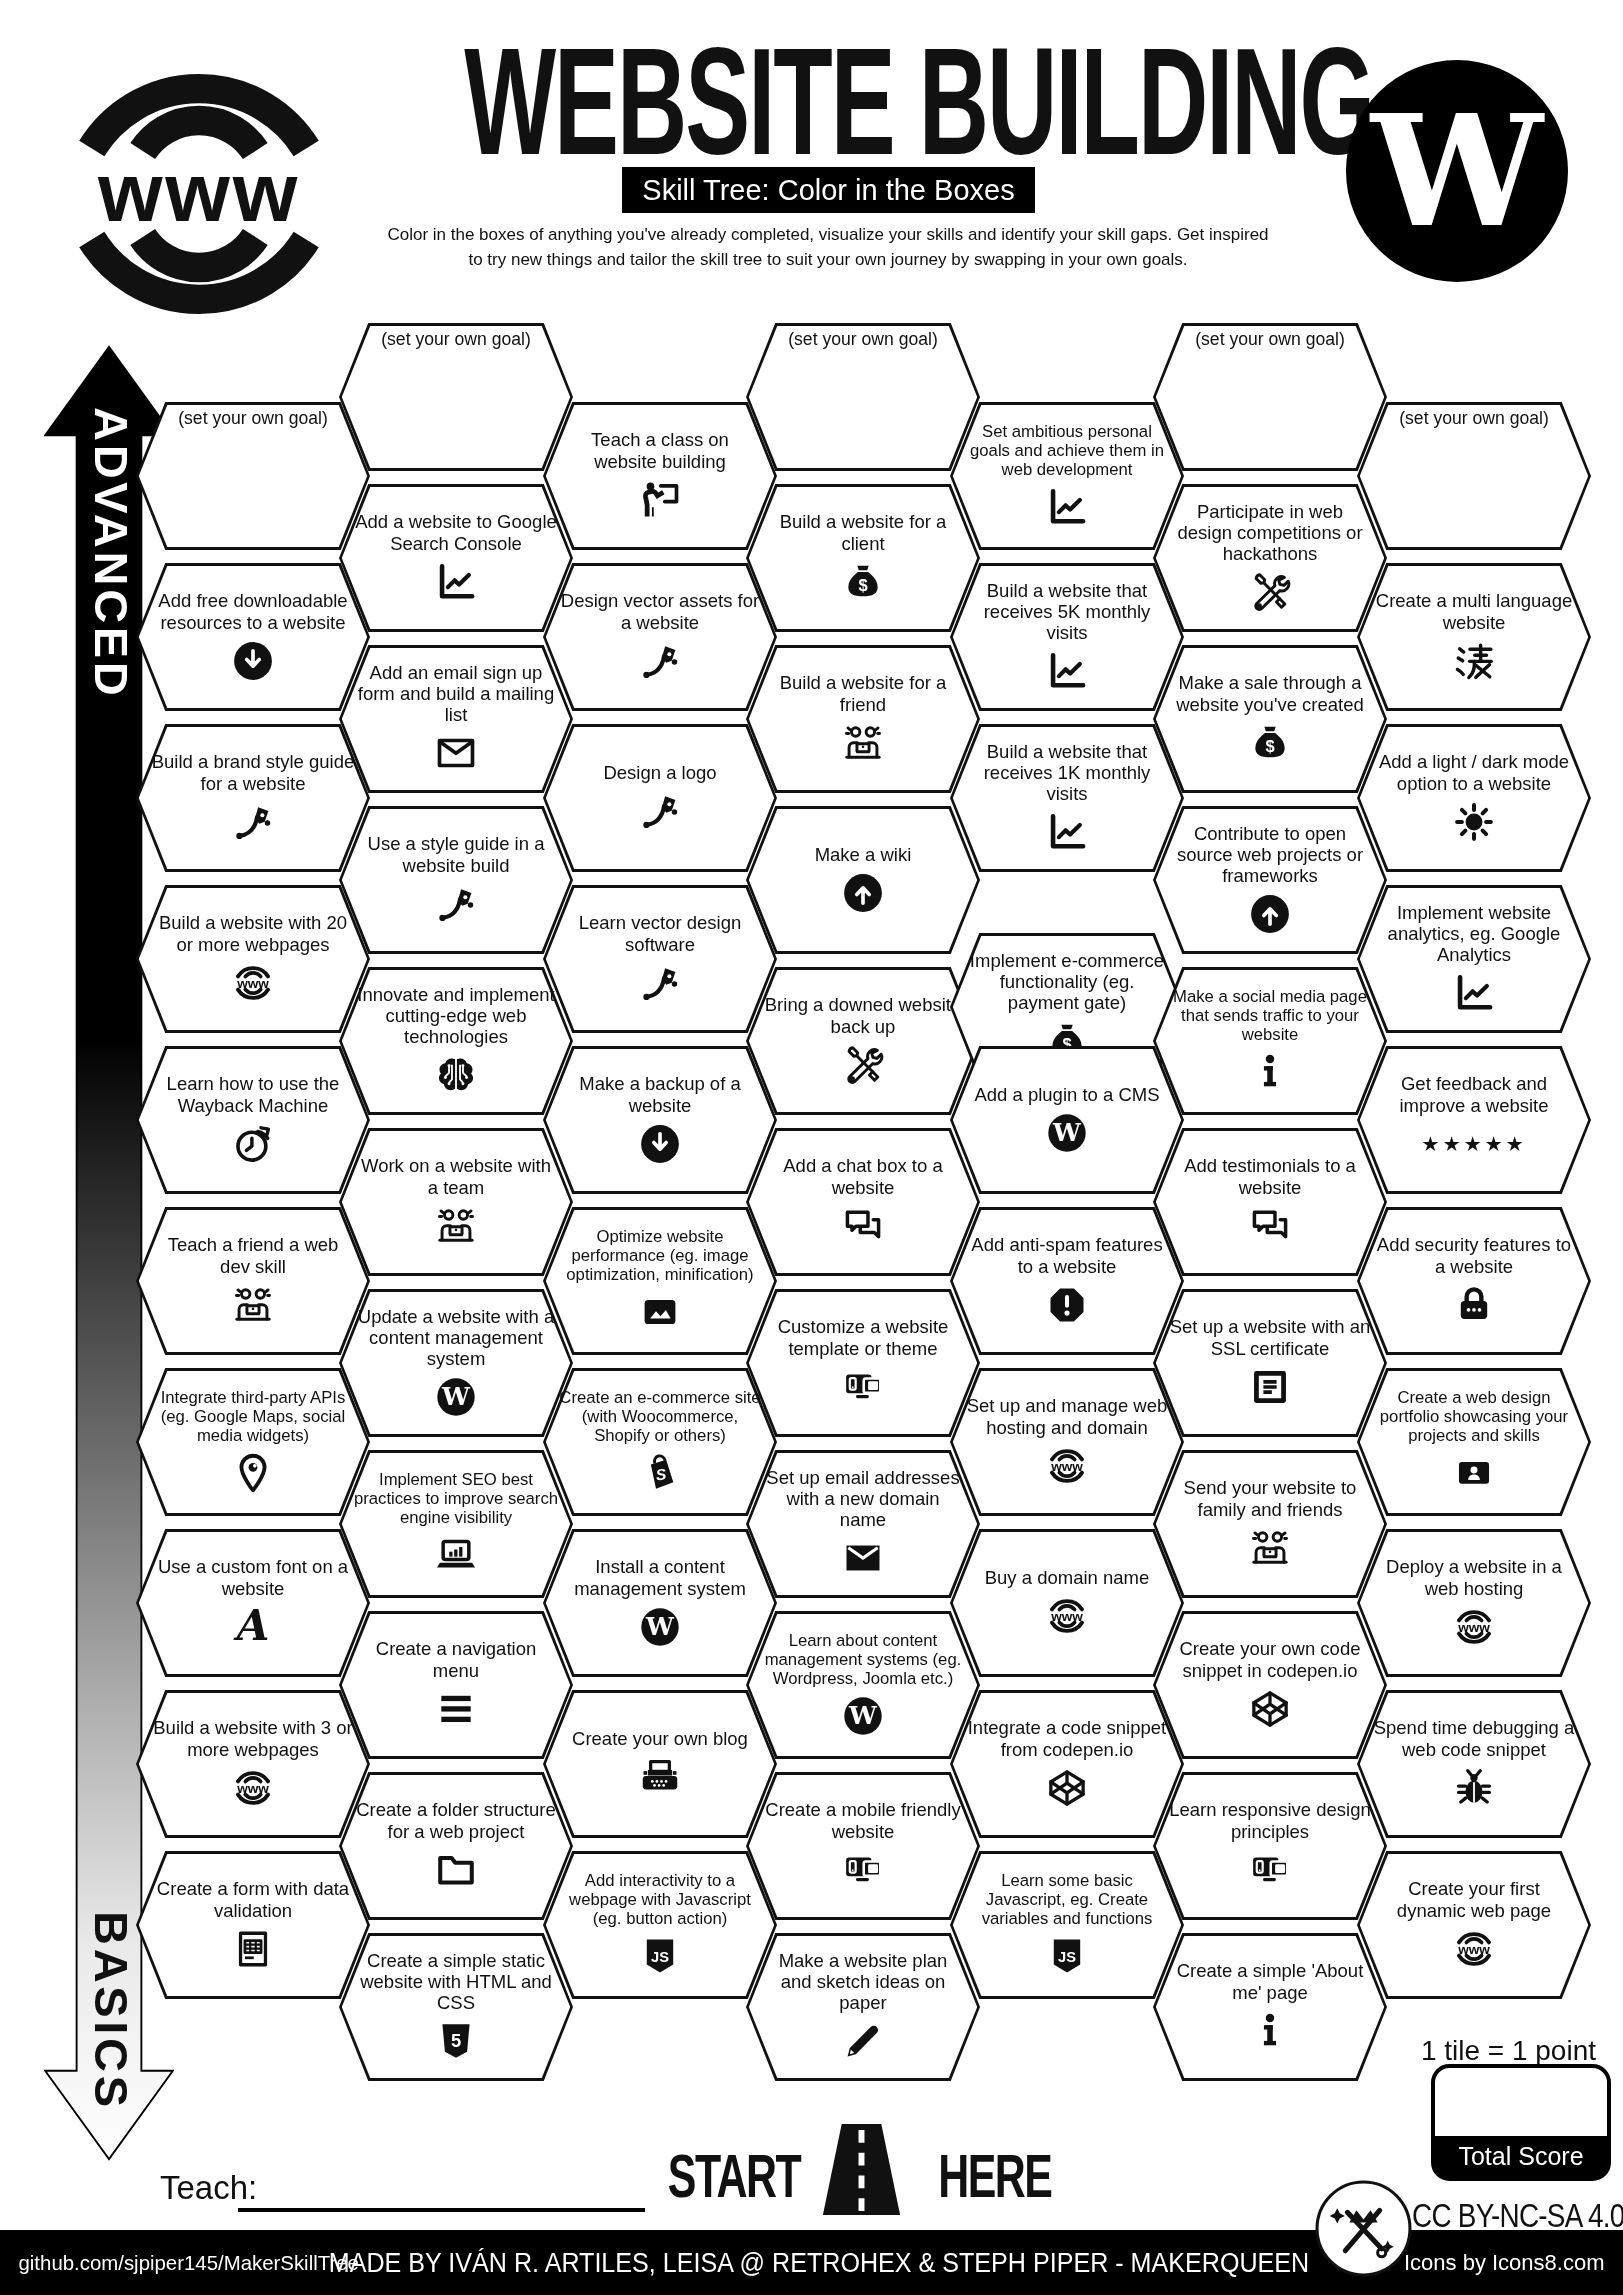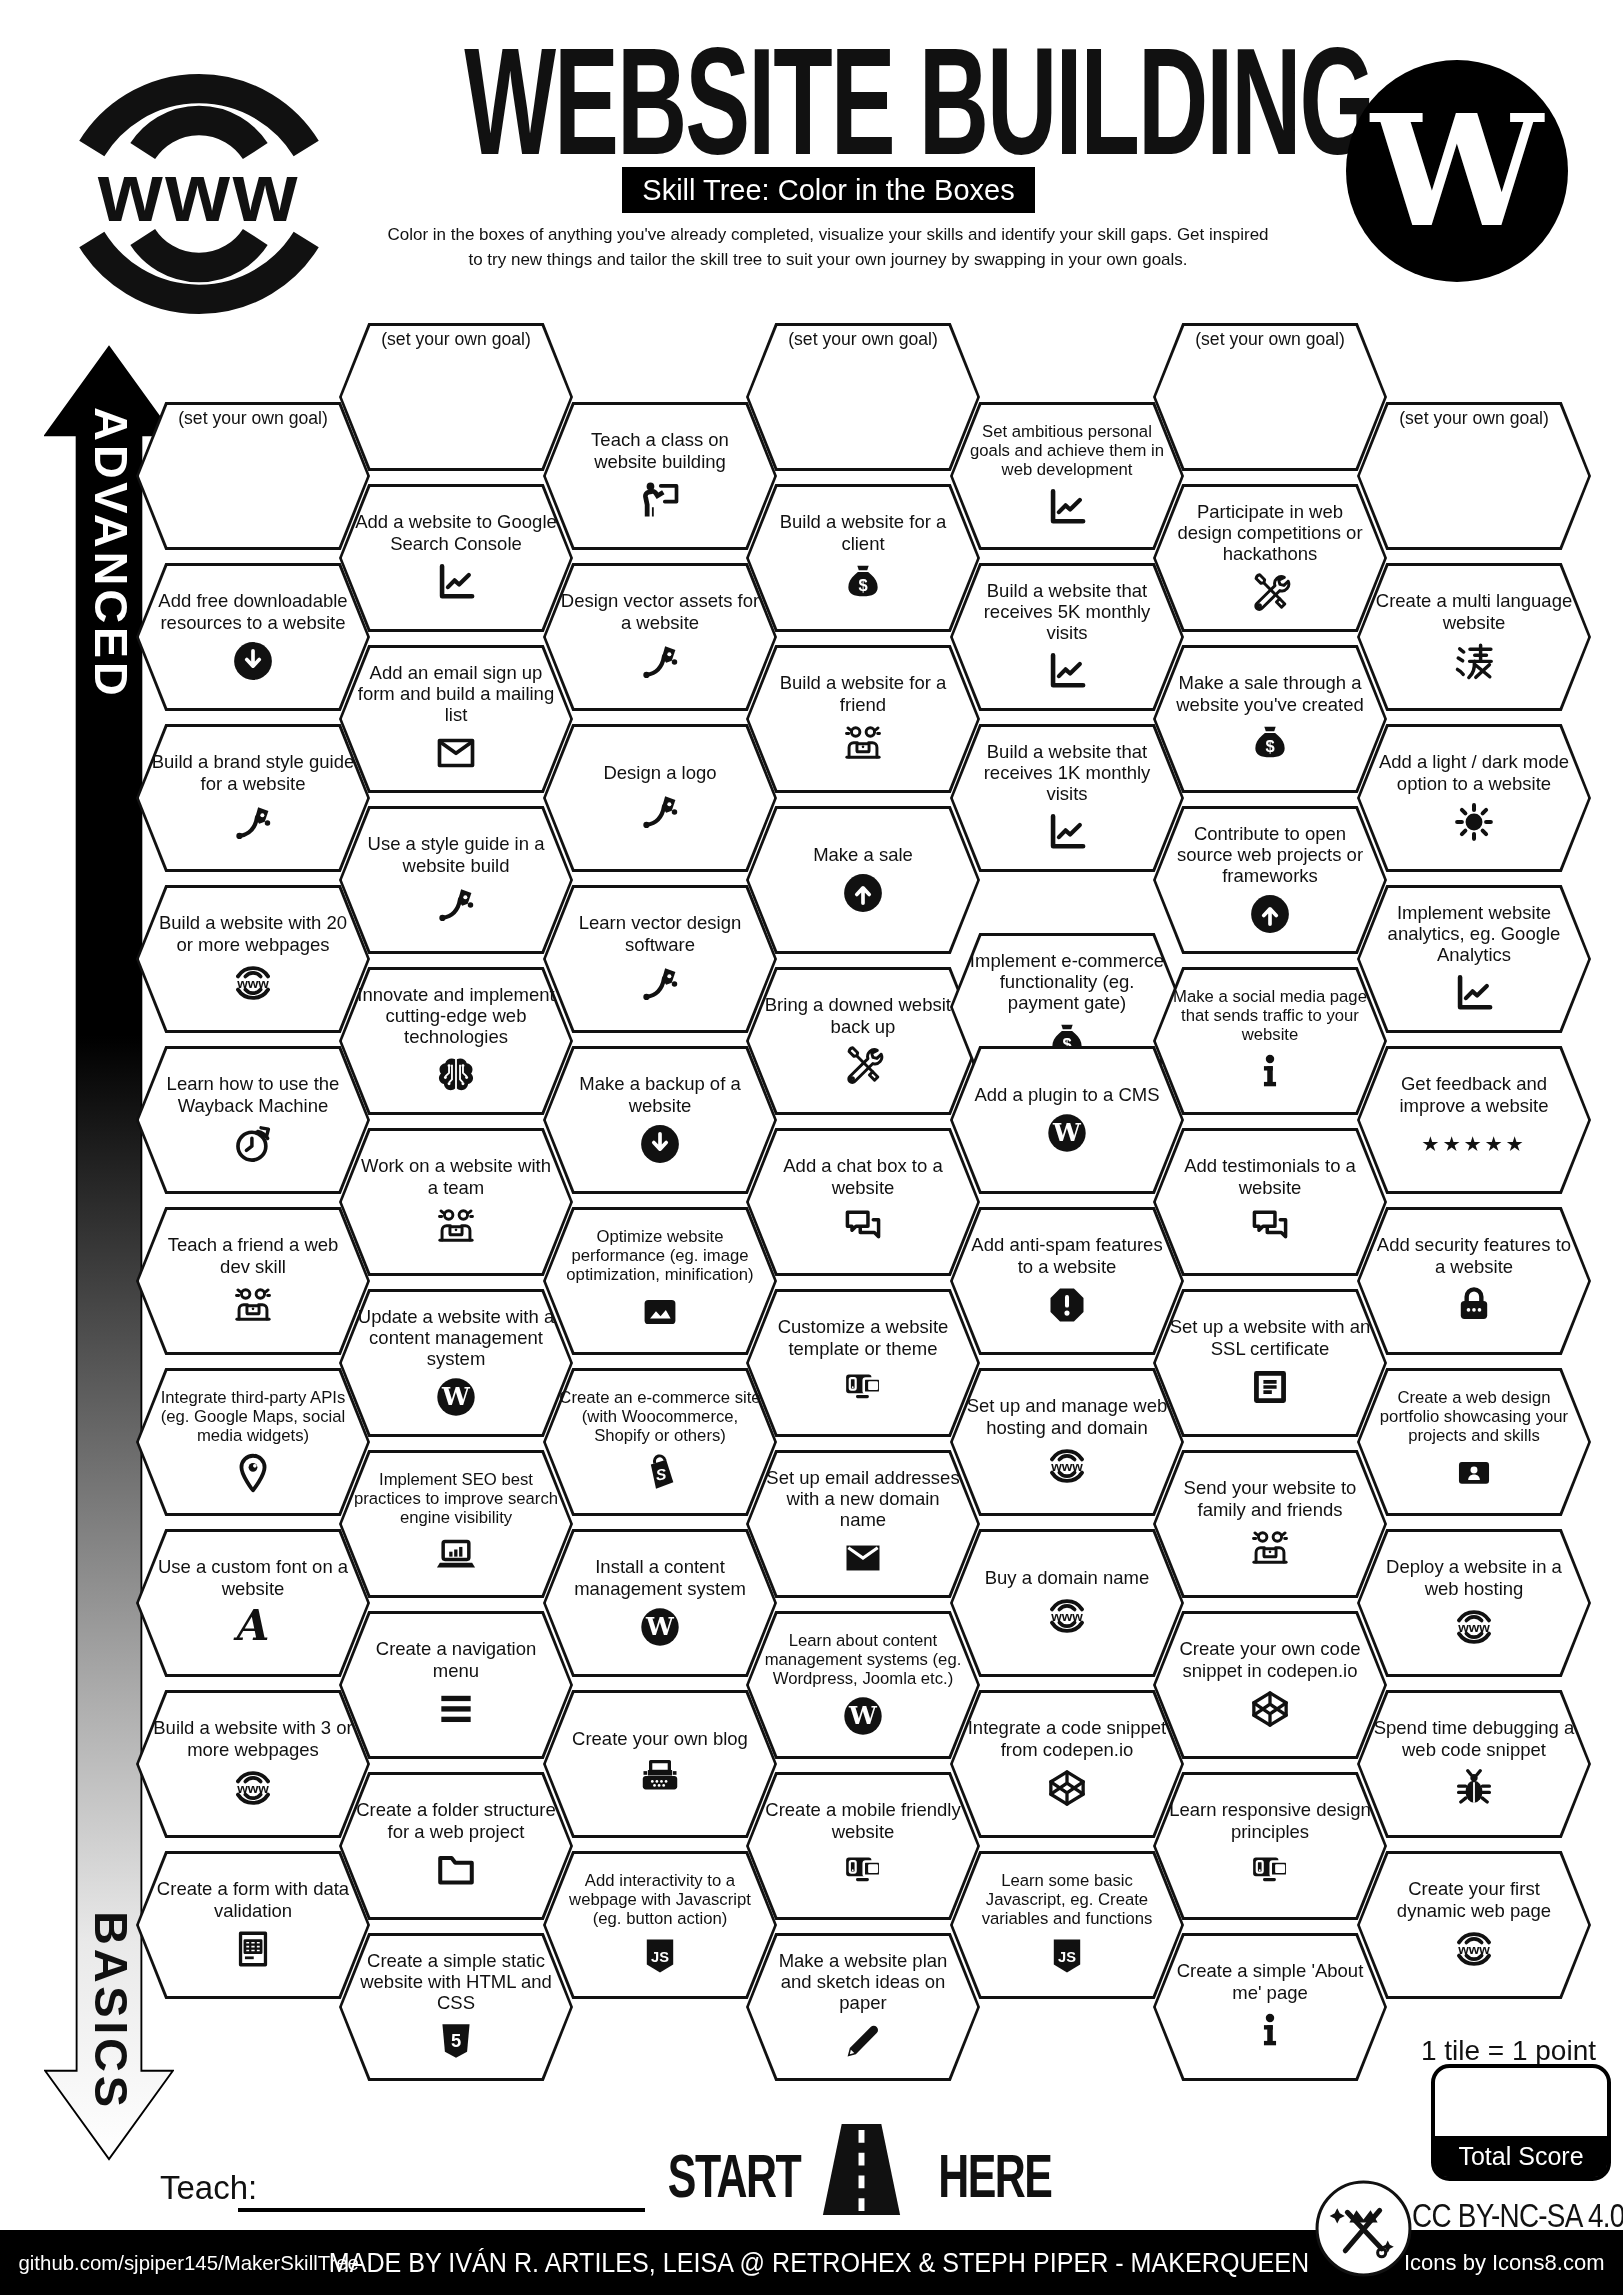--- a/index.html
+++ b/index.html
@@ -602,21 +602,21 @@
               </g>
               <circle cx="12" cy="14.1" r="0.7" fill="#111"></circle>
             </svg>
           </div>
         </div>
       </div>
       <div class="hex" style="left: 746px; top: 806px;">
         <div class="hex-border"></div>
         <div class="hex-fill"></div>
         <div class="hex-content">
-          <div class="hex-label">Make a sale</div>
+          <div class="hex-label">Make a wiki</div>
           <div class="hex-icon">
             <svg viewBox="0 0 24 24">
               <circle cx="12" cy="12" r="10.3" fill="#111"></circle>
               <path d="M12 17.6V9.8M8.6 12.8l3.4-3.6 3.4 3.6" stroke="#fff" stroke-width="2" fill="none" stroke-linecap="round" stroke-linejoin="round"></path>
             </svg>
           </div>
         </div>
       </div>
       <div class="hex" style="left: 746px; top: 967px;">
         <div class="hex-border"></div>

